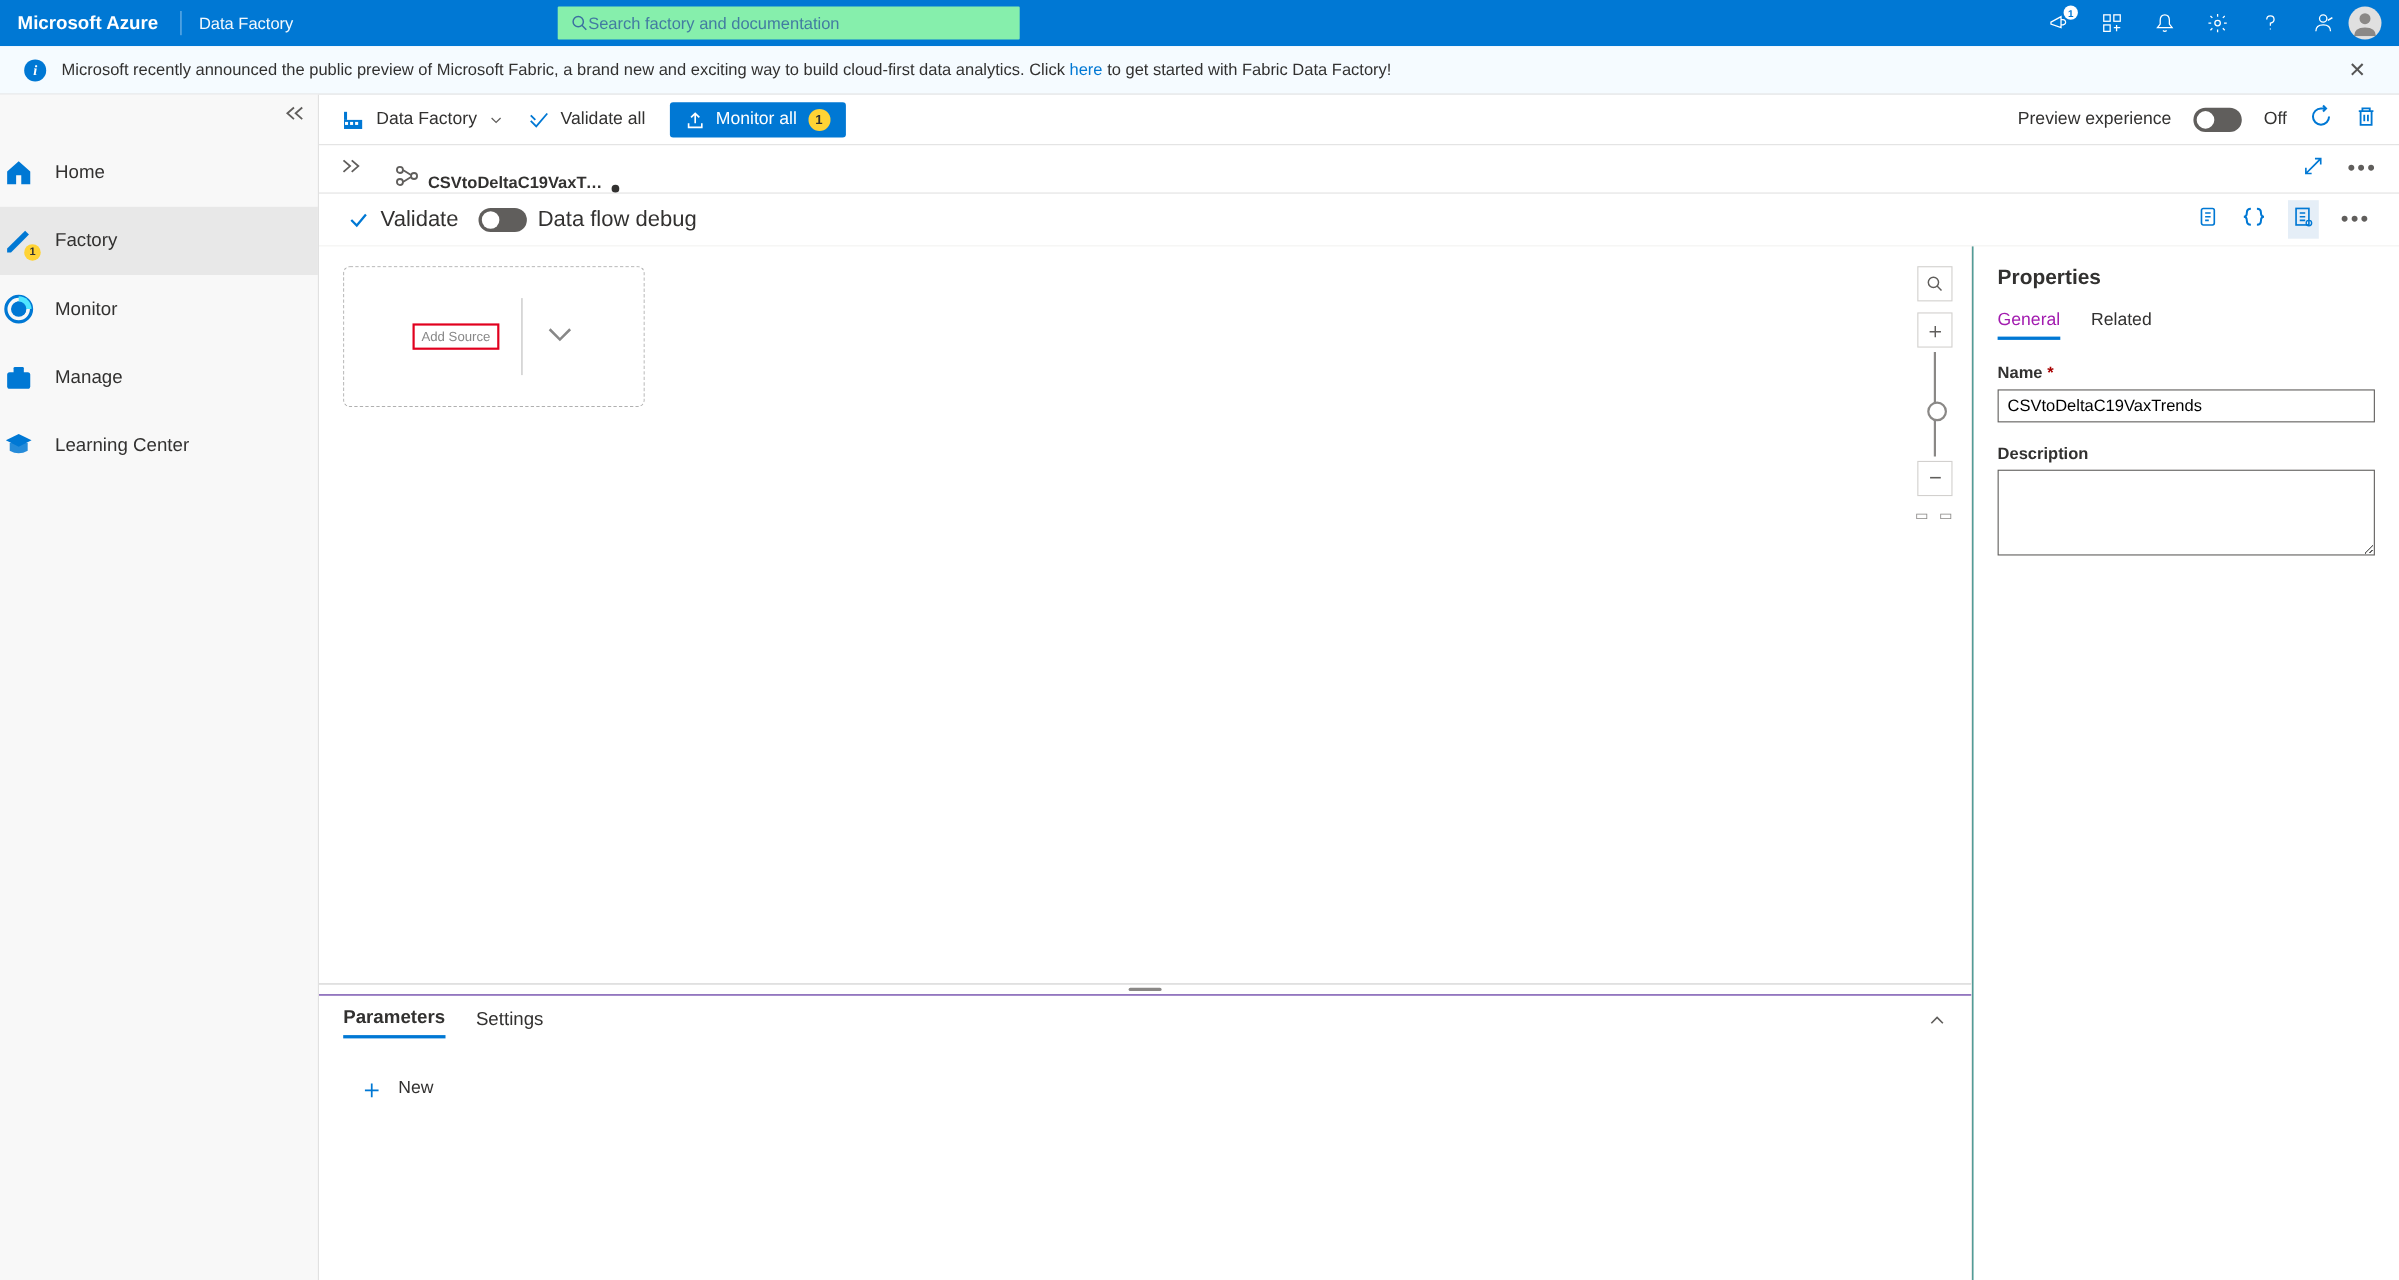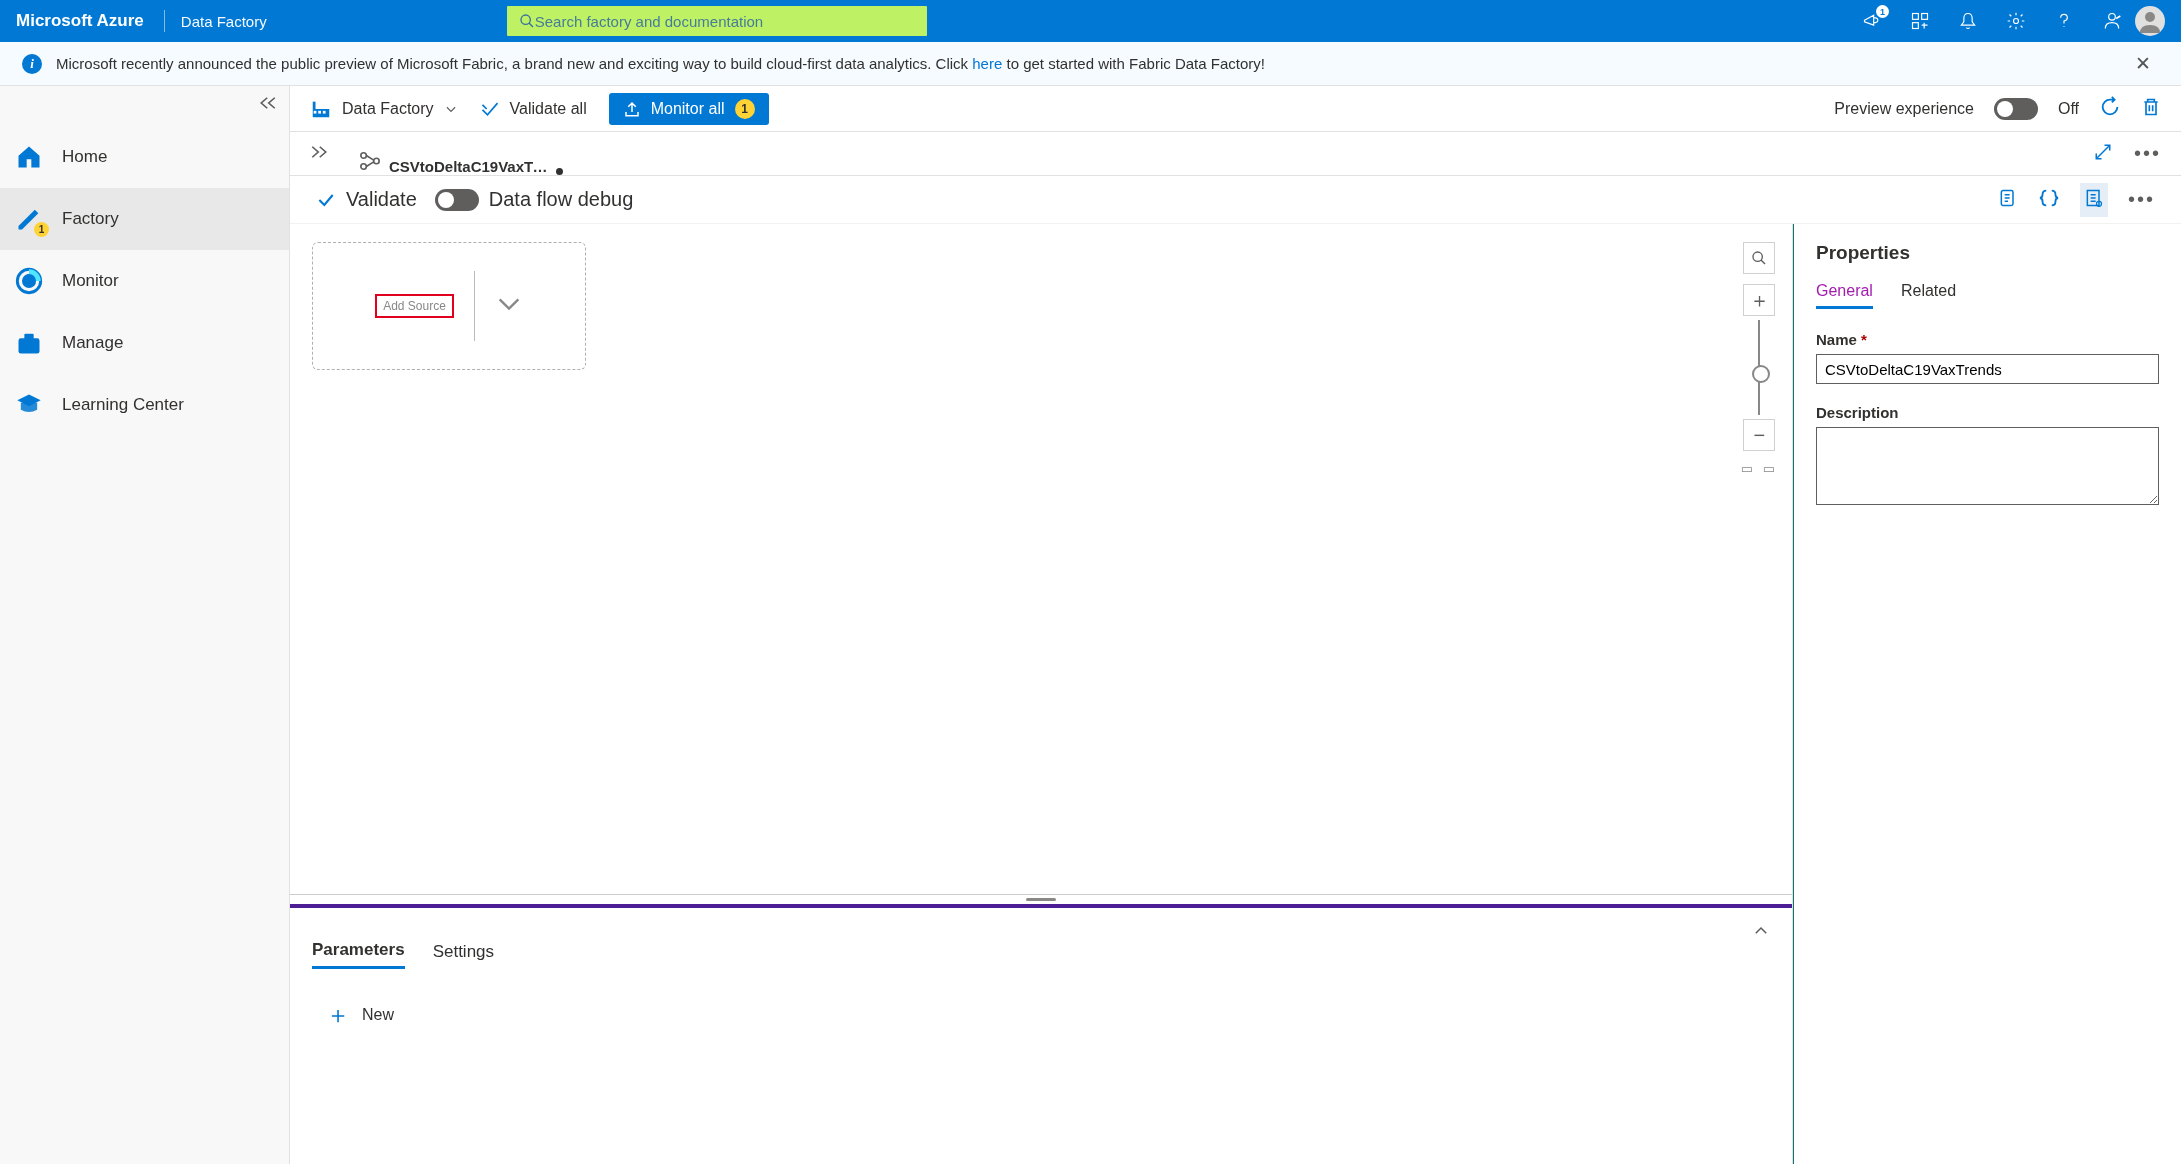--- a/index.html
+++ b/index.html
@@ -14,21 +14,21 @@
       padding: 0 16px;
       color: #fff;
     }
     .header-title { font-weight: 600; font-size: 17px; }
     .header-divider { height: 22px; width: 1px; background: rgba(255,255,255,.5); margin: 0 16px 0 20px; }
     .header-subtitle { font-size: 15px; opacity: .96; }
     .search-box {
       margin-left: 240px;
       flex: 0 0 420px;
       height: 30px;
-      background: #bef264;
+      background: #86efac;
       display: flex;
       align-items: center;
       padding: 0 12px;
       color: #3b6fa0;
       border-radius: 1px;
     }
     .search-box input {
       border: none; background: transparent; flex: 1; font-size: 15px; color: #3b6fa0; outline: none;
     }
     .search-box input::placeholder { color: #3b6fa0; opacity: .9; }
@@ -58,21 +58,21 @@
     .main { display: flex; height: calc(100vh - 86px); }
 
     
     .sidebar {
       width: 290px; background: #f8f8f8; border-right: 1px solid #e1e1e1; position: relative; padding-top: 40px;
     }
     .sidebar-collapse {
       position: absolute; top: 10px; right: 12px; font-size: 16px; color: #605e5c; cursor: pointer;
     }
     .nav-item {
-      height: 62px; display: flex; align-items: center; gap: 18px; padding-left: 14px; cursor: pointer; font-size: 17px; color: #323130;
+      height: 62px; display: flex; align-items: center; gap: 18px; padding-left: 2px; cursor: pointer; font-size: 17px; color: #323130;
     }
     .nav-item.active { background: #e8e8e8; }
     .nav-icon { width: 30px; height: 30px; display: flex; align-items: center; justify-content: center; position: relative; }
     .nav-badge {
       position: absolute; bottom: -3px; right: -5px; background: #ffd335; color: #323130;
       font-size: 10px; width: 15px; height: 15px; border-radius: 50%;
       display: flex; align-items: center; justify-content: center; font-weight: 600;
     }
 
     
@@ -126,21 +126,21 @@
     .canvas-controls {
       position: absolute; right: 14px; top: 18px; display: flex; flex-direction: column; align-items: center;
     }
     .cc-btn { width: 32px; height: 32px; border: 1px solid #d2d0ce; background: #fff; display: flex; align-items: center; justify-content: center; cursor: pointer; color: #605e5c;}
     .cc-slider { height: 95px; width: 2px; background: #8a8886; position: relative; margin: 4px 0;}
     .cc-slider::after { content: ""; position: absolute; top: 45px; left: -6px; width: 14px; height: 14px; border: 2px solid #8a8886; border-radius: 50%; background: #fff;}
     .cc-fit { margin-top: 10px; color: #8a8886; letter-spacing: 3px; font-size: 13px;}
     .canvas-splitter { height: 10px; background: #fff; border-top: 1px solid #ccc; display: flex; justify-content: center;}
     .canvas-splitter div { width: 30px; height: 3px; background: #8a8886; border-radius: 2px; margin-top: 3px;}
 
-    .bottom-panel { border-top: 4px solid #4c1d95; padding: 26px 22px; min-height: 260px; position: relative;}
+    .bottom-panel { border-top: 1px solid #4c1d95; padding: 4px 22px; min-height: 260px; position: relative;}
     .bp-tabs { display: flex; gap: 28px; align-items: center;}
     .bp-tab { font-size: 17px; padding: 6px 0; cursor: pointer; color: #323130; }
     .bp-tab.active { font-weight: 600; border-bottom: 3px solid #0078d4; }
     .bp-collapse { position: absolute; right: 22px; top: 14px; color: #605e5c; cursor: pointer;}
     .bp-new { margin-top: 30px; display: flex; align-items: center; gap: 12px; font-size: 16px; color: #323130; padding-left: 14px; cursor: pointer;}
     .bp-new .plus { color: #0078d4; font-size: 24px; font-weight: 300;}
 
     
     .properties { width: 388px; padding: 18px 22px; border-left: 1px solid #0f766e; }
     .properties h3 { font-size: 19px; font-weight: 600; margin-bottom: 18px;}

